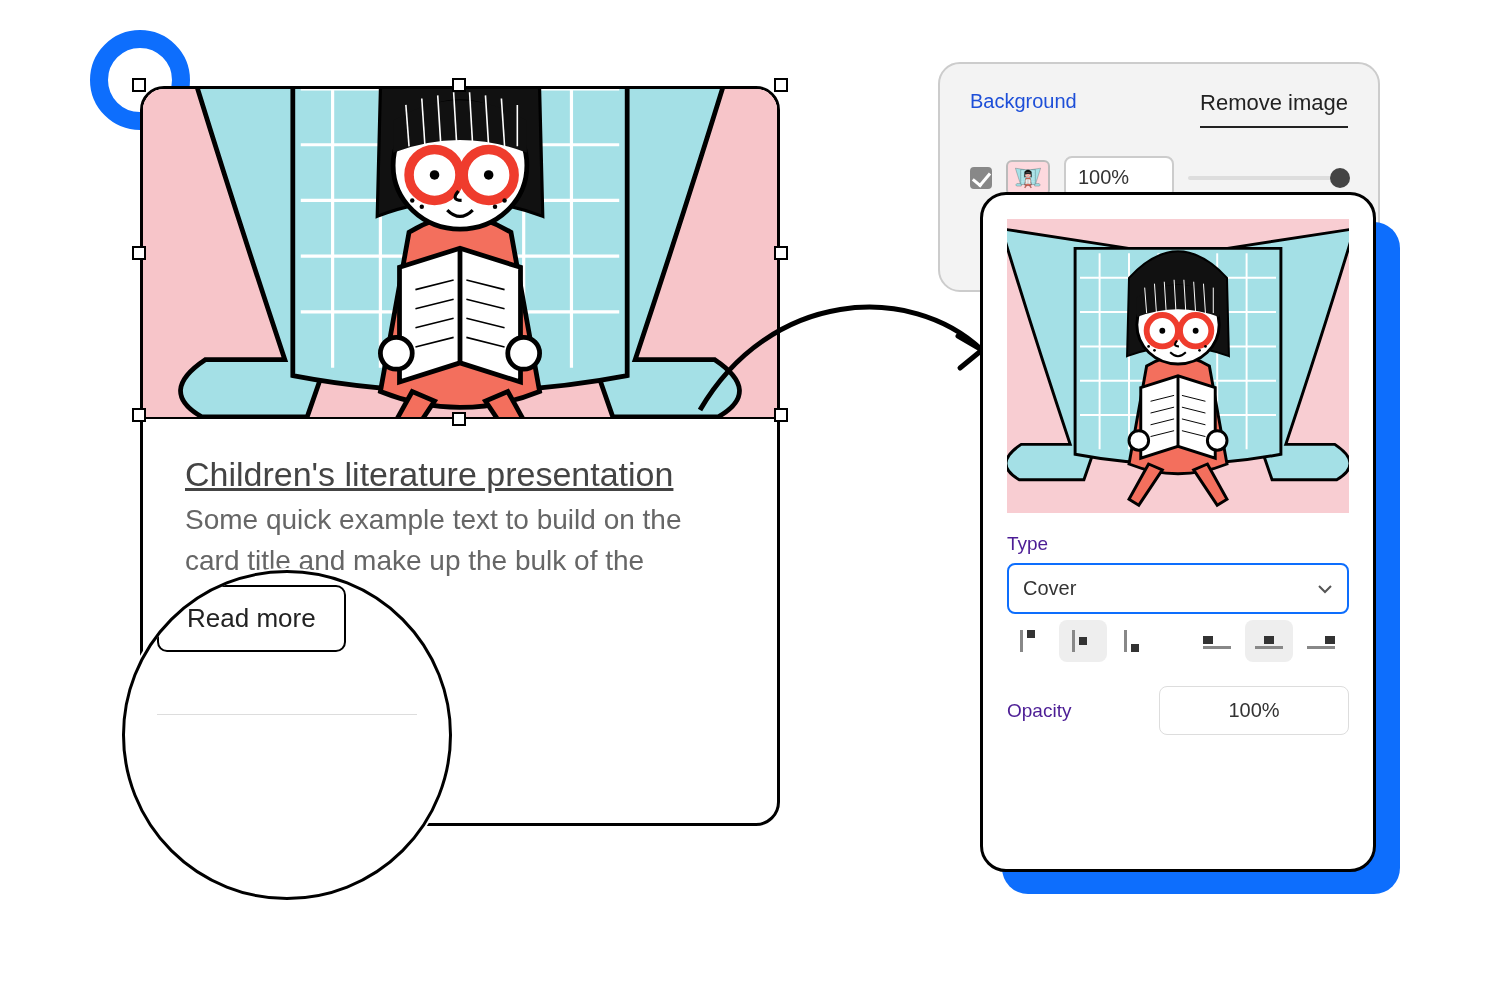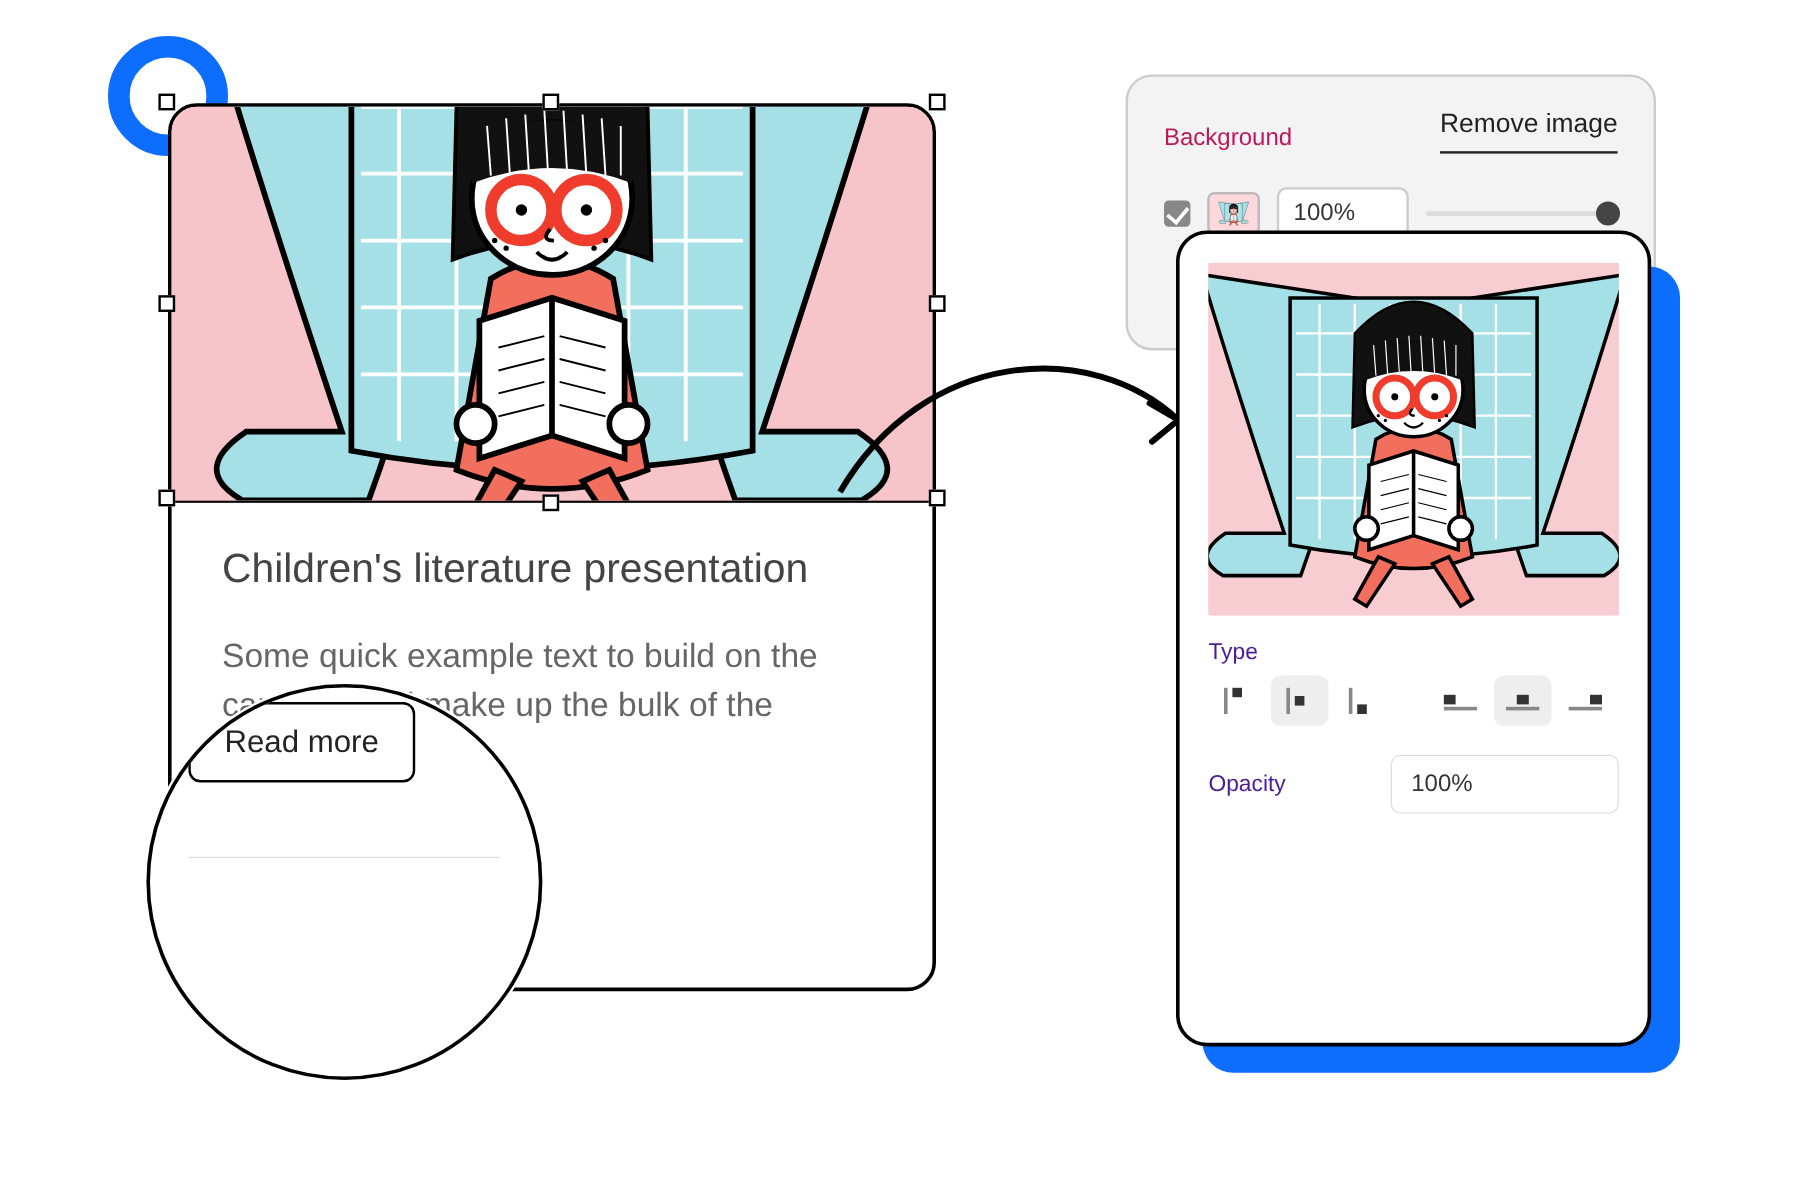--- a/index.html
+++ b/index.html
@@ -3,37 +3,37 @@
 <meta charset="utf-8">
 <style>
   *{box-sizing:border-box;}
   body{margin:0;font-family:"Helvetica Neue",Arial,sans-serif;background:#fff;color:#333;width:1500px;height:1000px;position:relative;overflow:hidden;}
   .stage{position:relative;width:1340px;height:870px;margin:30px auto;}
   .blue-ring{position:absolute;left:10px;top:0;width:100px;height:100px;border:18px solid #0d6efd;border-radius:50%;}
   
   .card{position:absolute;left:60px;top:56px;width:640px;height:740px;border:3px solid #000;border-radius:24px;background:#fff;overflow:hidden;}
   .card-img{height:330px;border-bottom:2px solid #000;background:#f7c5c9;}
   .card-body{padding:36px 42px;}
-  .card-title{font-size:34px;font-weight:500;color:#444;margin:0 0 33px 0;}
+  .card-title{font-size:34px;font-weight:500;color:#444;margin:0 0 6px 0;text-decoration:underline;}
   .card-text{font-size:28px;line-height:1.45;color:#666;margin:0;}
   
   .handle{position:absolute;width:14px;height:14px;background:#fff;border:2px solid #000;}
   .h-tl{left:-8px;top:-8px}.h-tm{left:50%;top:-8px;margin-left:-8px}.h-tr{right:-8px;top:-8px}
   .h-ml{left:-8px;top:160px}.h-mr{right:-8px;top:160px}
   .h-bl{left:-8px;top:322px}.h-bm{left:50%;top:326px;margin-left:-8px}.h-br{right:-8px;top:322px}
   .sel-wrap{position:absolute;left:60px;top:56px;width:640px;height:330px;pointer-events:none;}
   
   .lens{position:absolute;left:42px;top:540px;width:330px;height:330px;border:3px solid #000;border-radius:50%;background:#fff linear-gradient(#fff,#fff);box-shadow:0 0 0 2px #fff;overflow:hidden;display:flex;justify-content:center;}
   .lens-inner{transform:scale(1);}
   .lens-inner hr{border:none;border-top:1px solid #ddd;margin:62px 0 0 0;width:260px;}
   .read-btn{display:inline-block;margin-top:12px;border:2px solid #000;border-radius:10px;padding:16px 28px;font-size:26px;color:#222;}
   
   .bg-panel{position:absolute;right:40px;top:32px;width:442px;height:230px;border:2px solid #ccc;border-radius:22px;background:#f3f3f3;padding:26px 30px 22px 30px;}
   .bg-head{display:flex;justify-content:space-between;align-items:flex-start;}
-  .bg-title{font-size:20px;color:#be185d;margin-top:14px;}
+  .bg-title{font-size:20px;color:#1d4ed8;}
   .remove{font-size:22px;color:#222;border-bottom:2px solid #222;padding-bottom:10px;cursor:pointer;}
   .bg-row{margin-top:28px;display:flex;align-items:center;gap:14px;}
   .chk{width:22px;height:22px;border:2px solid #888;border-radius:4px;background:#888;position:relative;}
   .chk::after{content:"";position:absolute;left:4px;top:0px;width:8px;height:14px;border:solid #fff;border-width:0 3px 3px 0;transform:rotate(40deg);}
   .thumb{width:44px;height:36px;border:2px solid #bbb;border-radius:6px;background:#fdd9de;display:flex;align-items:center;justify-content:center;}
   .thumb svg{width:28px;height:24px;}
   .pct-input{border:2px solid #ccc;border-radius:8px;padding:8px 12px;font-size:20px;width:110px;background:#fff;}
   .slider{position:relative;flex:1;height:4px;background:#ddd;border-radius:2px;}
   .slider .knob{position:absolute;right:-2px;top:-8px;width:20px;height:20px;border-radius:50%;background:#444;}
   
@@ -42,21 +42,21 @@
   .opt-img{height:294px;border-radius:4px;background:#f8cdd2;margin-bottom:20px;}
   .lbl{font-size:19px;color:#4c1d95;margin:10px 0 8px 0;}
   .select{border:2px solid #0d6efd;border-radius:8px;padding:12px 14px;display:flex;justify-content:space-between;align-items:center;font-size:20px;color:#333;cursor:pointer;}
   .select .chev{width:16px;height:16px;}
   .orient-row{display:flex;gap:4px;margin-top:6px;}
   .ong{display:flex;gap:4px;}
   .obtn{width:48px;height:42px;border-radius:8px;display:flex;align-items:center;justify-content:center;cursor:pointer;}
   .obtn.sel{background:#eee;}
   .obtn svg{width:28px;height:22px;}
   .gap{width:26px;}
-  .opa-row{display:flex;align-items:center;justify-content:space-between;margin-top:24px;}
+  .opa-row{display:flex;align-items:center;justify-content:space-between;margin-top:24px;text-align:center;}
   .opa-input{border:1px solid #ddd;border-radius:8px;padding:12px 16px;font-size:20px;width:190px;}
   
   .arrow{position:absolute;left:610px;top:250px;width:310px;height:160px;}
   
   .illus{width:100%;height:100%;}
 </style>
 </head>
 <body>
 
 <svg width="0" height="0" style="position:absolute">
@@ -223,20 +223,26 @@
 
   <div class="opt-panel">
     <div class="opt-img">
       <svg class="illus" viewBox="0 0 400 300" preserveAspectRatio="xMidYMid slice">
           <rect width="400" height="300" fill="#f8cdd2"></rect>
           <use href="#girl-reading"></use>
         </svg>
     </div>
 
     <div class="lbl">Type</div>
+    <div class="select">
+      <span>Cover</span>
+      <svg class="chev" viewBox="0 0 16 16">
+          <path d="M2 5 L8 11 L14 5" fill="none" stroke="#555" stroke-width="2"></path>
+        </svg>
+    </div>
 
     <div class="orient-row">
       <div class="ong">
         <div class="obtn">
             <svg>
               <use href="#al-vt"></use>
             </svg>
           </div>
         <div class="obtn sel">
             <svg>

